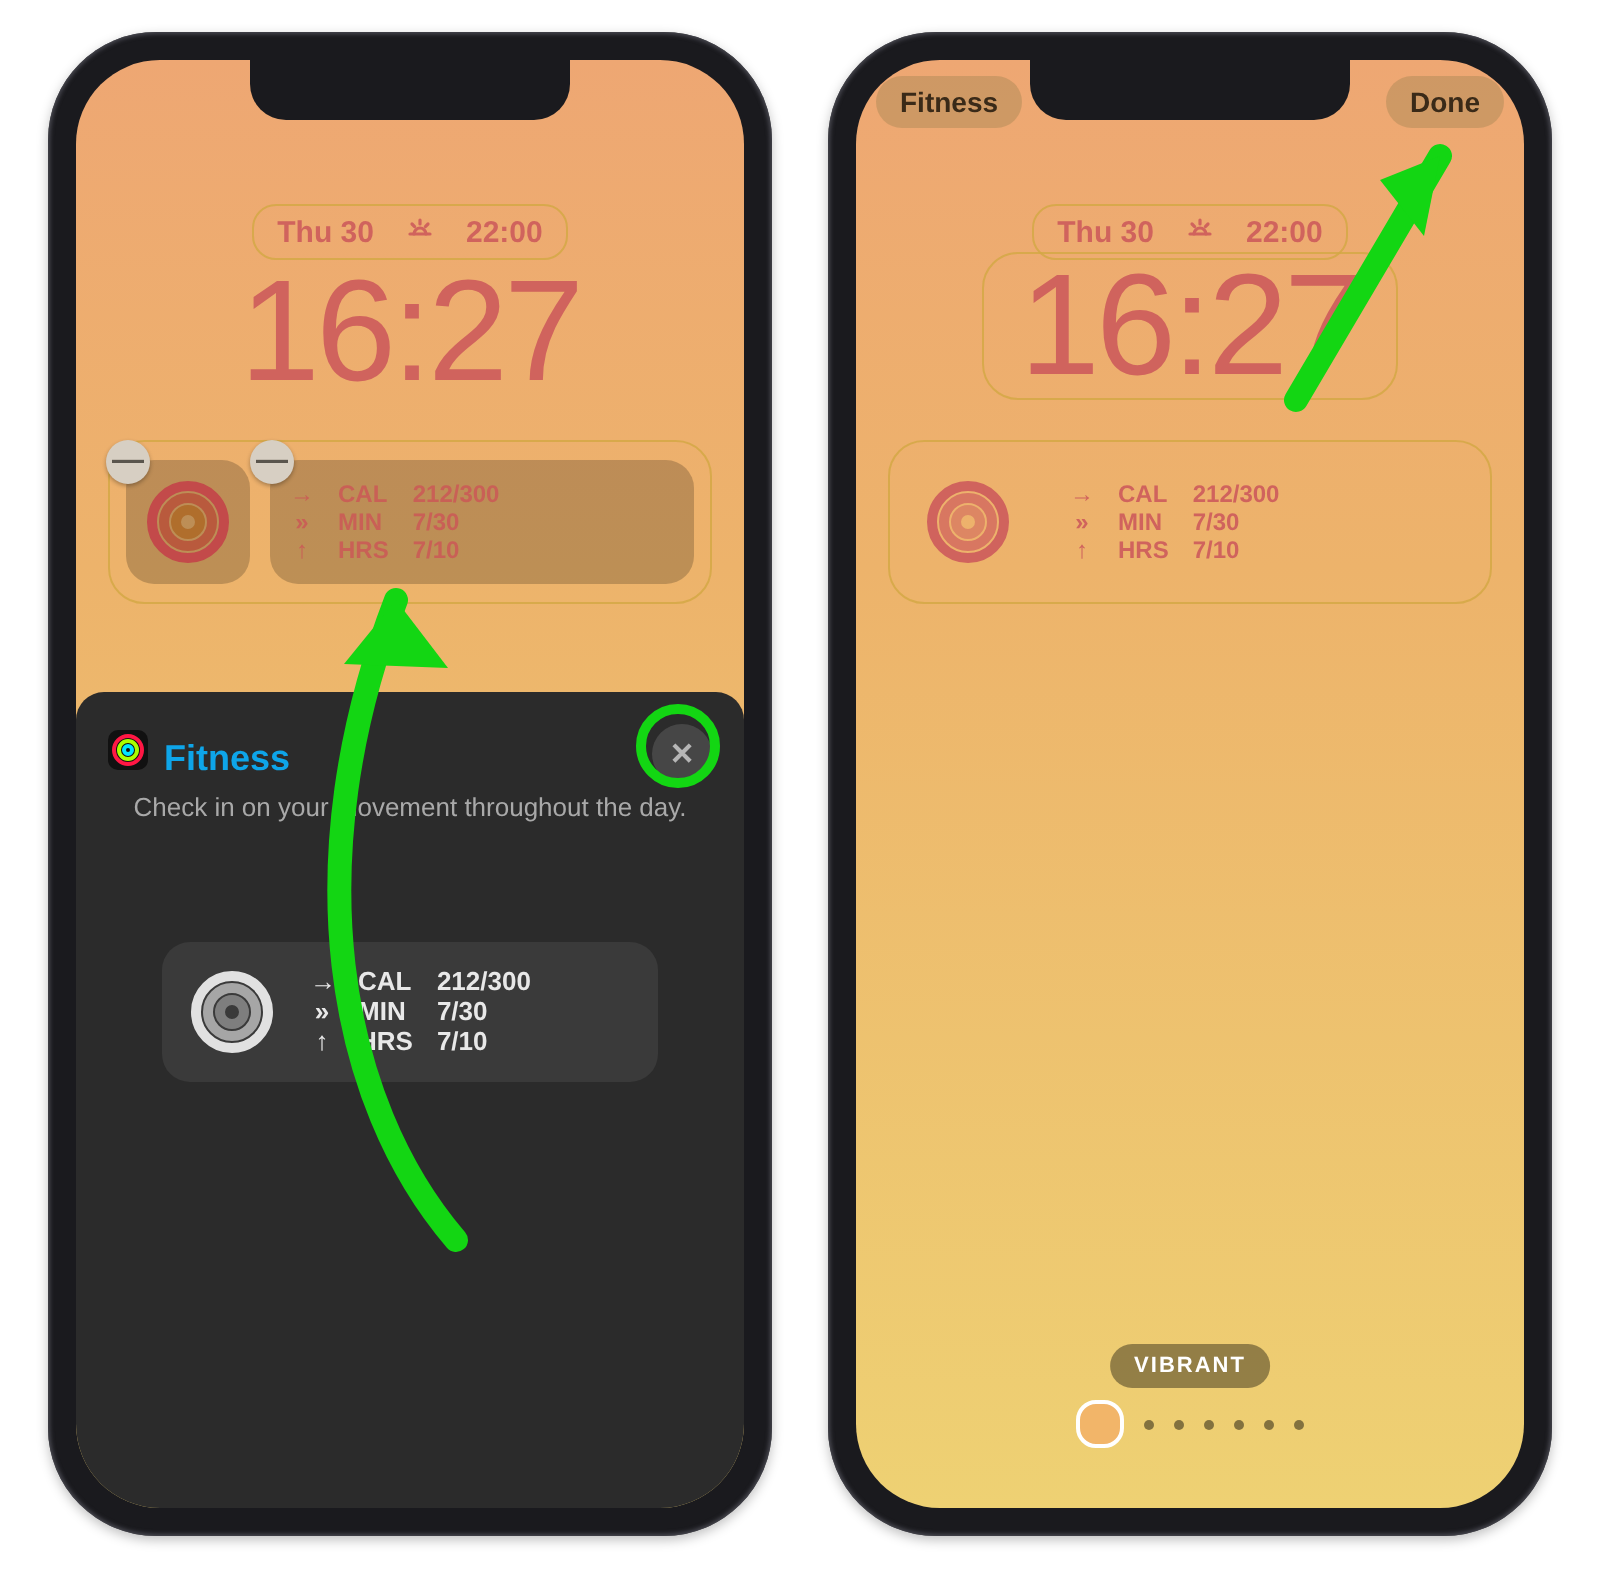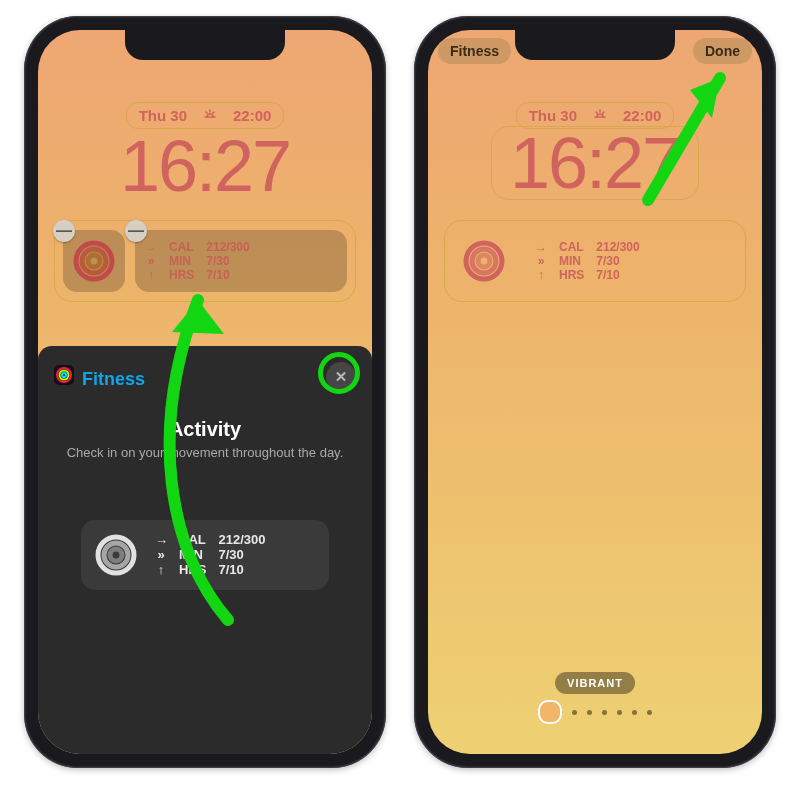--- a/index.html
+++ b/index.html
@@ -365,21 +365,20 @@
                 <circle cx="10" cy="10" r="2" fill="none" stroke="#00e5ff" stroke-width="2"></circle>
               </svg>
             </span>
             <span>Fitness</span>
           </div>
           <div class="close-btn">
             <span>✕</span>
           </div>
         </div>
 
-        <div class="sheet-section-title">Activity</div>
         <div class="sheet-section-sub">Check in on your movement throughout the day.</div>
 
         <div class="sheet-widget-preview">
           <span class="rings">
             <svg viewBox="0 0 42 42">
               <circle cx="21" cy="21" r="18" fill="none" stroke="#fff" stroke-width="5" opacity="0.85"></circle>
               <circle cx="21" cy="21" r="12" fill="none" stroke="#fff" stroke-width="5" opacity="0.55"></circle>
               <circle cx="21" cy="21" r="6" fill="none" stroke="#fff" stroke-width="5" opacity="0.35"></circle>
             </svg>
           </span>

